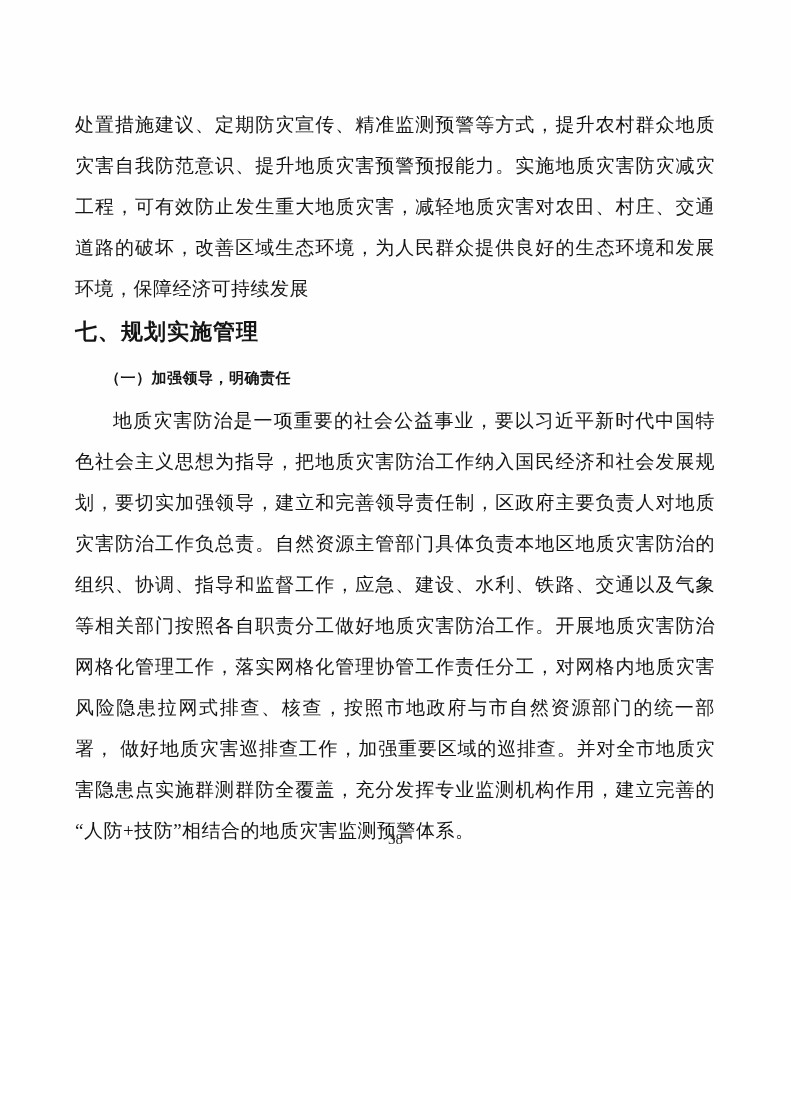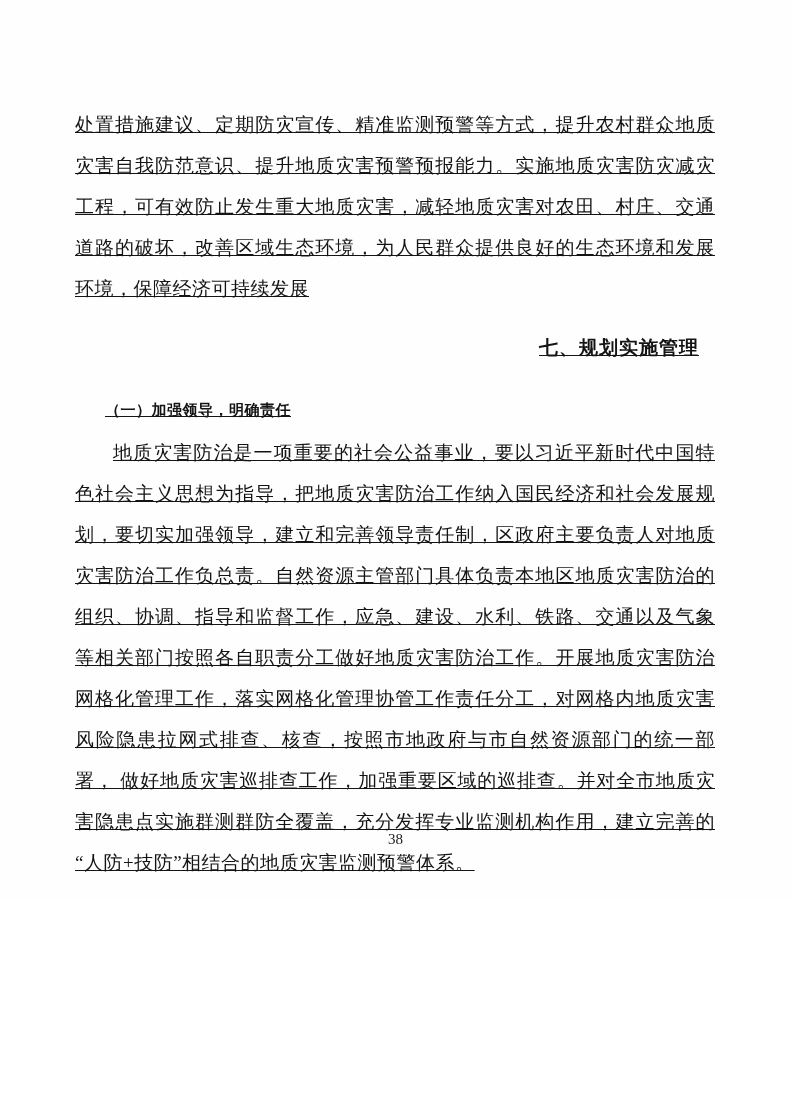--- a/index.html
+++ b/index.html
@@ -9,43 +9,42 @@
   }
   .page {
     position: relative;
     width: 791px;
     height: 900px;
     margin: 0 auto;
     background: #fefefe;
     color: #141414;
     overflow: hidden;
     font-family: "Liberation Serif", "DejaVu Serif", serif;
-    text-decoration: underline;
   }
   .content {
     padding: 104px 76px 0 75px;
   }
   p.body-text {
     margin: 0;
     font-size: 19px;
     line-height: 41px;
     text-align: justify;
     text-justify: inter-ideograph;
     letter-spacing: 0.5px;
   }
   p.indent {
     text-indent: 2em;
   }
   h1.chapter {
-    margin: 16px;
+    margin: 0;
     font-family: "Liberation Sans", "DejaVu Sans", sans-serif;
-    font-size: 19px;
+    font-size: 22px;
     line-height: 46px;
     font-weight: bold;
-    text-align: right;
+    text-align: left;
     letter-spacing: 1px;
   }
   h2.sub {
     margin: 0;
     font-family: "Liberation Sans", "DejaVu Sans", sans-serif;
     font-size: 15px;
     line-height: 45px;
     font-weight: bold;
     text-indent: 2em;
     letter-spacing: 0.5px;

